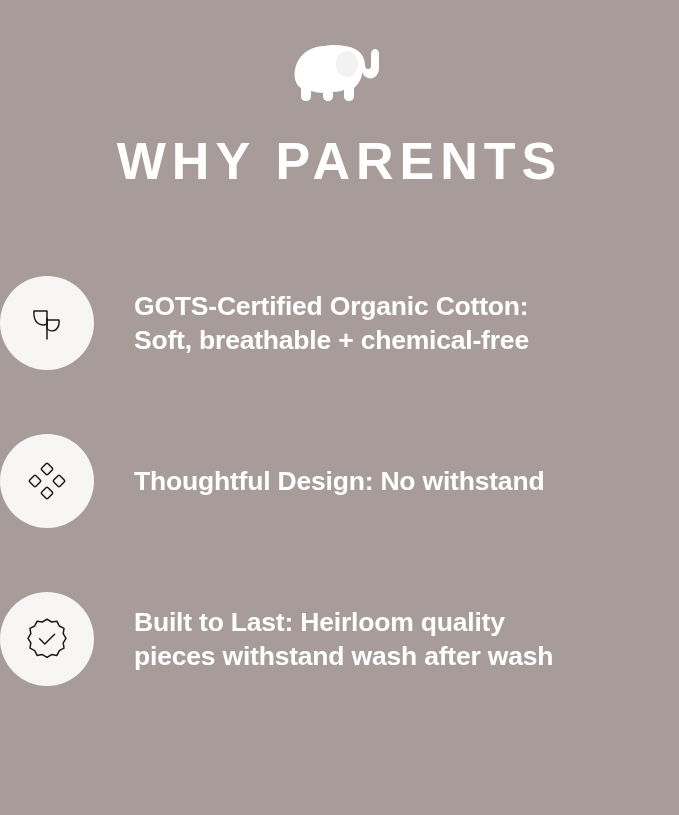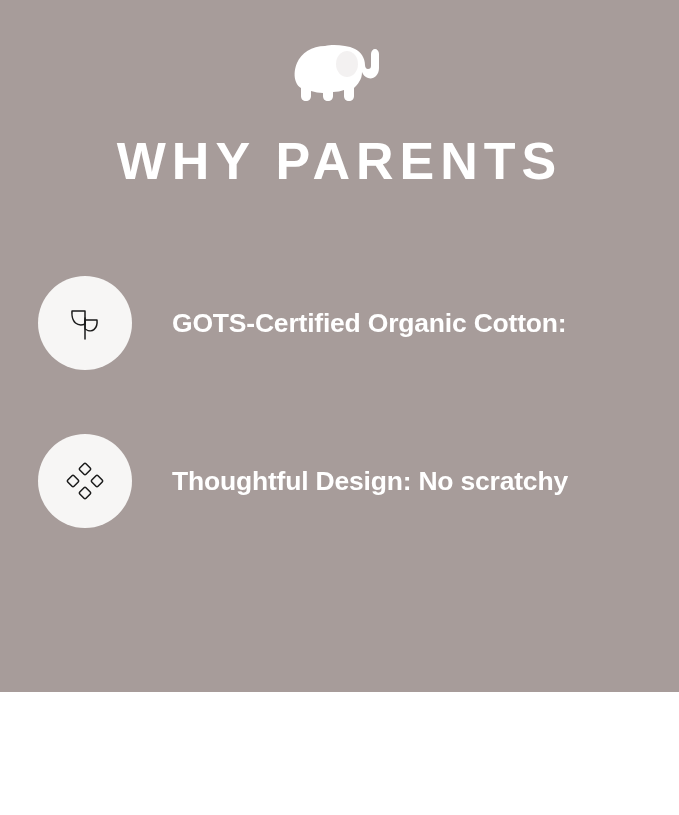--- a/index.html
+++ b/index.html
@@ -8,21 +8,21 @@
   }
   body {
     width: 679px;
     height: 815px;
     overflow: hidden;
     font-family: "Liberation Sans", sans-serif;
   }
   #card {
     position: relative;
     width: 679px;
-    height: 692px;
+    height: 815px;
     background: #a79c9a;
     box-sizing: border-box;
     display: flex;
     flex-direction: column;
     align-items: center;
   }
   
   #logo-wrap {
     margin-top: 34px;
     width: 100px;
@@ -52,21 +52,20 @@
   #features {
     margin-top: 52px;
     width: 679px;
     display: flex;
     flex-direction: column;
   }
   .feature-row {
     display: flex;
     align-items: center;
     height: 158px;
-    padding-left: 38px;
     box-sizing: border-box;
   }
   .icon-circle {
     flex: 0 0 auto;
     width: 94px;
     height: 94px;
     border-radius: 50%;
     background: #f7f6f5;
     display: flex;
     align-items: center;
@@ -141,34 +140,55 @@
         <span>
           <svg width="44" height="44" viewBox="0 0 44 44" fill="none" stroke="#1a1a1a" stroke-width="1.5" stroke-linecap="round" stroke-linejoin="round" aria-hidden="true">
             <path d="M22 38 L22 17"></path>
             <path d="M22 23 L22 10 L9 10 C9 10 8.2 18.5 12.5 22 C16.5 25.2 22 23 22 23 Z"></path>
             <path d="M22 28 L22 19 L34 19 C34 19 34.7 25.6 30.9 28.7 C27.4 31.6 22 28 22 28 Z"></path>
           </svg>
         </span>
       </div>
       <div class="feature-text">
         <span class="ft-line">GOTS-Certified Organic Cotton:</span>
+        <span class="ft-line">Soft, breathable + chemical-free</span>
       </div>
     </div>
 
     <div class="feature-row">
       <div class="icon-circle">
         <span>
           <svg width="44" height="44" viewBox="0 0 44 44" fill="none" stroke="#1a1a1a" stroke-width="1.5" stroke-linejoin="round" aria-hidden="true">
             <rect x="17.6" y="5.6" width="8.8" height="8.8" rx="1.4" transform="rotate(45 22 10)"></rect>
             <rect x="5.6" y="17.6" width="8.8" height="8.8" rx="1.4" transform="rotate(45 10 22)"></rect>
             <rect x="29.6" y="17.6" width="8.8" height="8.8" rx="1.4" transform="rotate(45 34 22)"></rect>
             <rect x="17.6" y="29.6" width="8.8" height="8.8" rx="1.4" transform="rotate(45 22 34)"></rect>
           </svg>
         </span>
       </div>
       <div class="feature-text">
-        <span class="ft-line">Thoughtful Design: No scratchy</span>
+        <span class="ft-line">Thoughtful Design: No withstand</span>
       </div>
     </div>
 
+    <div class="feature-row">
+      <div class="icon-circle">
+        <span>
+          <svg width="48" height="48" viewBox="0 0 48 48" fill="none" stroke="#1a1a1a" stroke-width="1.5" stroke-linecap="round" stroke-linejoin="round" aria-hidden="true">
+            <path d="
+              M24 4.2
+              L28.6 7.0 L33.9 6.2 L36.3 11.0 L41.0 13.4 L40.2 18.7
+              L43.0 23.3 L40.2 27.9 L41.0 33.2 L36.3 35.6 L33.9 40.4
+              L28.6 39.6 L24 42.4 L19.4 39.6 L14.1 40.4 L11.7 35.6
+              L7.0 33.2 L7.8 27.9 L5.0 23.3 L7.8 18.7 L7.0 13.4
+              L11.7 11.0 L14.1 6.2 L19.4 7.0 Z"></path>
+            <path d="M16.6 23.8 L21.8 29.0 L31.6 19.2"></path>
+          </svg>
+        </span>
+      </div>
+      <div class="feature-text">
+        <span class="ft-line">Built to Last: Heirloom quality</span>
+        <span class="ft-line">pieces withstand wash after wash</span>
+      </div>
+    </div>
 
   </div>
 </div>
 
 </body></html>

